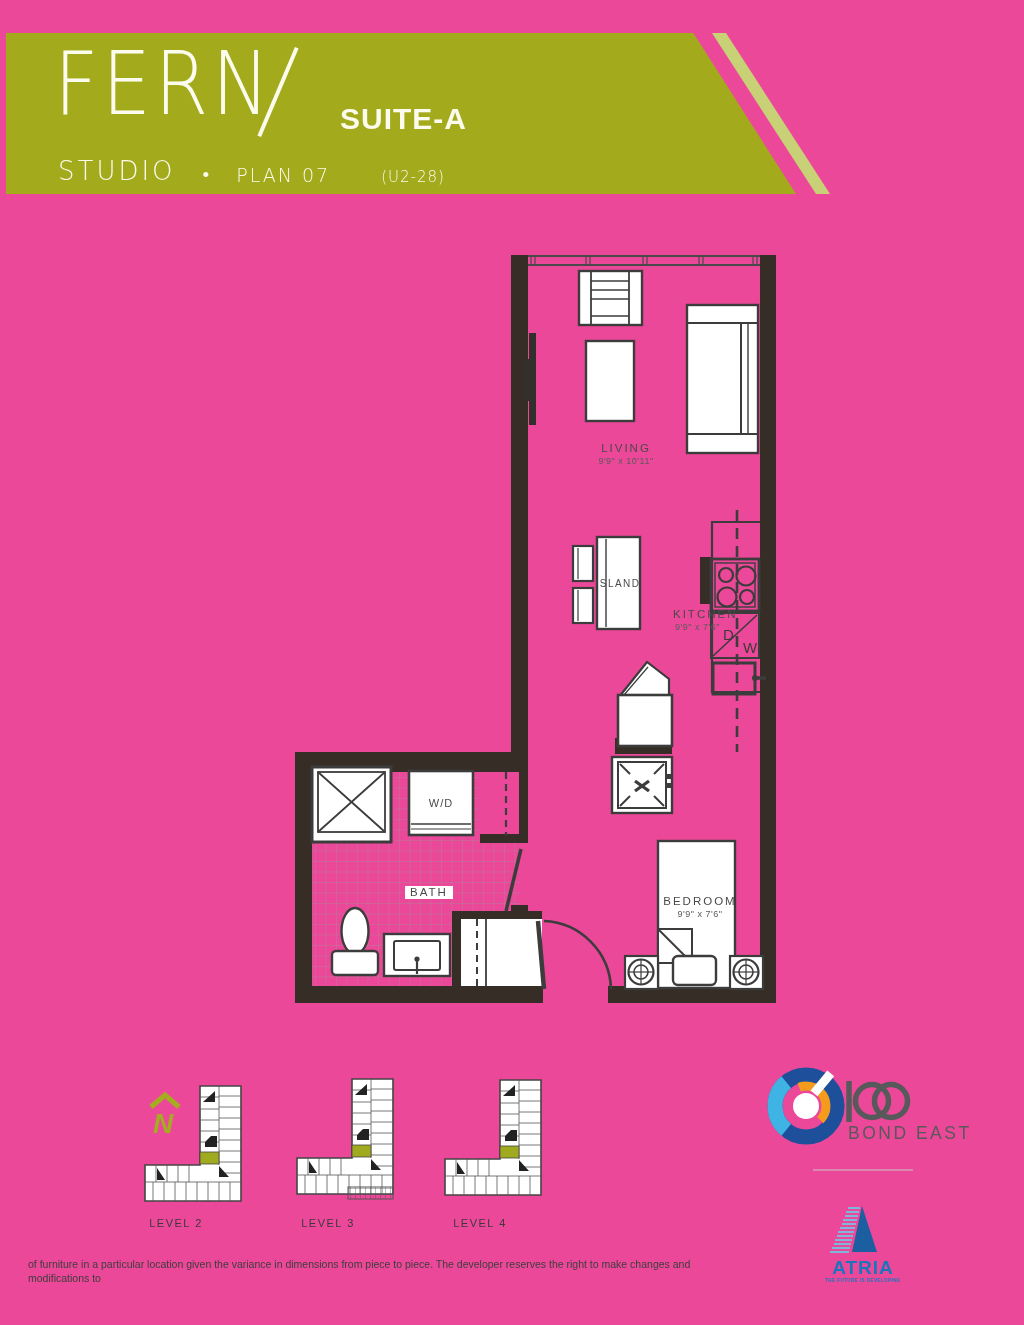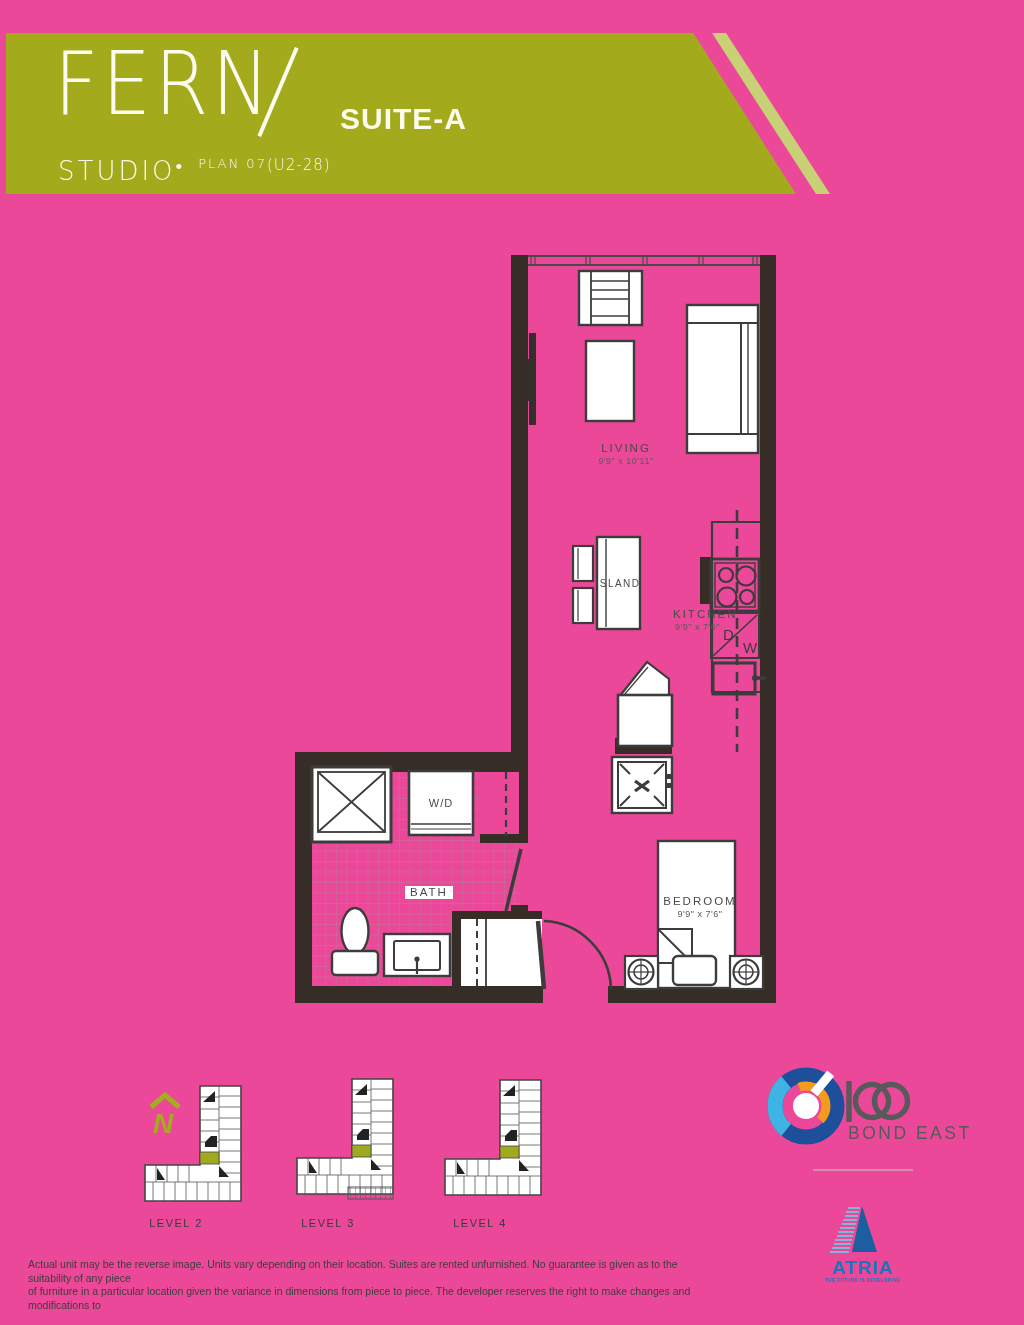--- a/index.html
+++ b/index.html
@@ -7,25 +7,25 @@
         font-family:"Liberation Sans",sans-serif;}
   
   .banner-main{position:absolute;left:6px;top:33px;width:790px;height:161px;background:#a3aa1c;
     -webkit-clip-path:polygon(0 0,87% 0,100% 100%,0 100%);clip-path:polygon(0 0,87% 0,100% 100%,0 100%);}
   .banner-stripe{position:absolute;left:712px;top:33px;width:118px;height:161px;background:#c8d176;
     -webkit-clip-path:polygon(0 0,14px 0,100% 100%,calc(100% - 14px) 100%);clip-path:polygon(0 0,14px 0,100% 100%,calc(100% - 14px) 100%);}
   .brand{position:absolute;left:54px;top:40px;color:#fbfbee;font-family:"DejaVu Sans","Liberation Sans",sans-serif;
     font-weight:200;font-size:88px;line-height:1;letter-spacing:4px;transform:scaleX(.88);transform-origin:left top;white-space:nowrap;}
   .slash{position:absolute;left:276px;top:44px;width:4px;height:96px;background:#fbfbee;transform:rotate(23deg);}
   .suite{position:absolute;left:340px;top:102px;color:#fbfbee;font-weight:bold;font-size:30px;letter-spacing:1px;white-space:nowrap;}
-  .subline{position:absolute;left:58px;top:156px;color:#fafaec;display:flex;align-items:flex-start;gap:0;white-space:nowrap;}
+  .subline{position:absolute;left:58px;top:156px;color:#fafaec;display:flex;align-items:flex-end;gap:27px;white-space:nowrap;}
   .subline .studio{font-family:"DejaVu Sans","Liberation Sans",sans-serif;font-weight:200;font-size:26px;letter-spacing:3px;}
   .subline .dot{font-size:19px;}
-  .subline .plan{font-family:"DejaVu Sans","Liberation Sans",sans-serif;font-weight:200;font-size:13px;letter-spacing:2px;margin-left:16px;}
-  .subline .unit{font-family:"DejaVu Sans","Liberation Sans",sans-serif;font-weight:200;font-size:15px;letter-spacing:1px;}
+  .subline .plan{font-family:"DejaVu Sans","Liberation Sans",sans-serif;font-weight:200;font-size:19px;letter-spacing:2px;}
+  .subline .unit{font-family:"DejaVu Sans","Liberation Sans",sans-serif;font-weight:200;font-size:15px;letter-spacing:1px;margin-left:24px;}
   
   .plan-svg{position:absolute;left:0;top:0;width:1024px;height:1325px;}
   .plan-svg text{font-family:"Liberation Sans",sans-serif;}
   .room-name{fill:#4a4a4a;font-size:11.5px;letter-spacing:2px;}
   .room-dims{fill:#5a5a5a;font-size:9px;letter-spacing:.5px;}
   .fix-label{fill:#4a4a4a;font-size:11px;letter-spacing:1px;}
   .dw-letter{fill:#3c3c3c;font-size:15px;}
   .lvl-label{fill:#3a3a3a;font-size:11px;letter-spacing:1.5px;}
   .bond-num{stroke:#58595b;stroke-width:5.5;fill:none;}
   .bond-text{fill:#58595b;font-size:17.5px;letter-spacing:2.5px;}
@@ -342,17 +342,16 @@
             <line x1="830" y1="1252" x2="849" y2="1252"></line>
         </g>
         <polygon points="862,1206 877,1252 852,1252" fill="#1b5fa0"></polygon>
       </g>
       <text class="atria-text" x="863" y="1274" text-anchor="middle">ATRIA</text>
       <text class="atria-tag" x="863" y="1282" text-anchor="middle">THE FUTURE IS DEVELOPING</text>
     </g>
   </svg>
 
   <div class="disclaimer">
-    <div>Actual unit may be the reverse image. Units vary depending on their location. Suites are rented unfurnished. No guarantee is given as to the suitability of any piece</div>
     <div>of furniture in a particular location given the variance in dimensions from piece to piece. The developer reserves the right to make changes and modifications to</div>
   </div>
 
 </div>
 
 </body></html>

